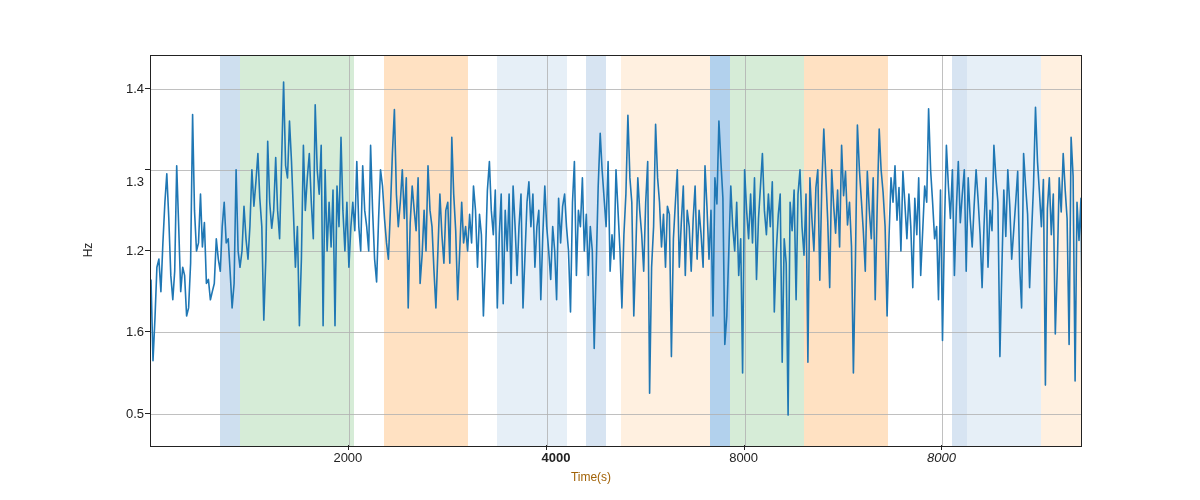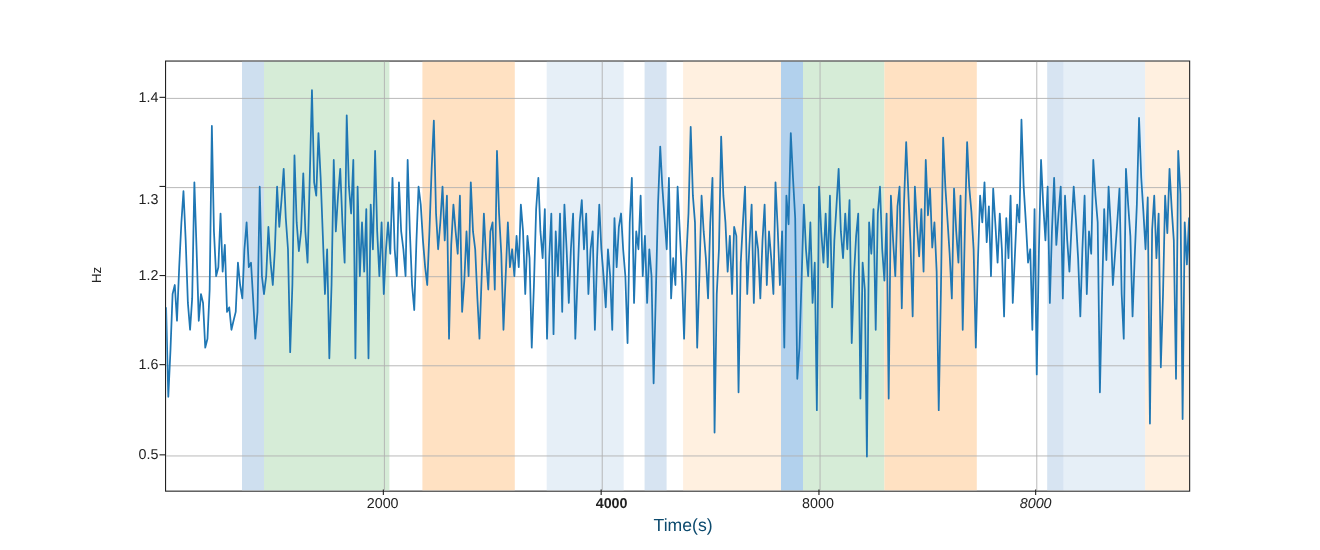--- a/index.html
+++ b/index.html
@@ -37,25 +37,25 @@
   .ylabel {
     position: absolute;
     left: 88px;
     top: 250px;
     transform: translate(-50%,-50%) rotate(-90deg);
     font-size: 12px;
     color: #222;
   }
   .xlabel {
     position: absolute;
-    left: 621px;
+    left: 591px;
     top: 470px;
     transform: translateX(-50%);
-    font-size: 16px;
-    color: #0c4a6e;
+    font-size: 12px;
+    color: #a16207;
   }
   .tick-label {
     position: absolute;
     font-size: 13px;
     color: #222;
   }
   .xtick { top: 450px; transform: translateX(-50%); }
   .ytick { transform: translateY(-50%); text-align: right; width: 40px; }
   .tick-mark-x {
     position: absolute;

